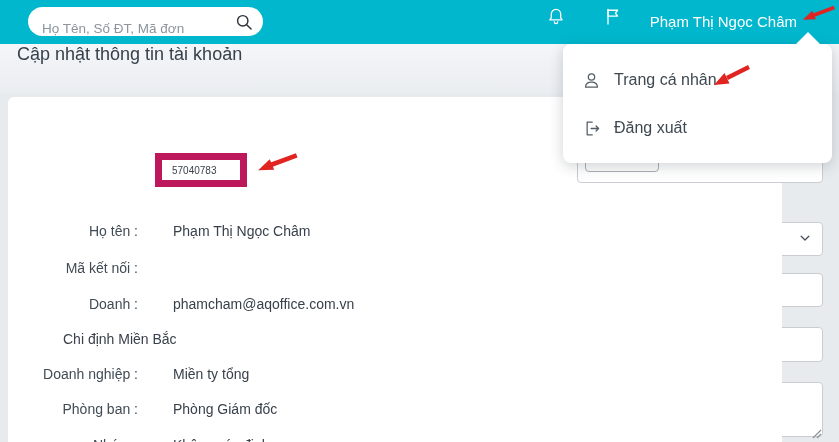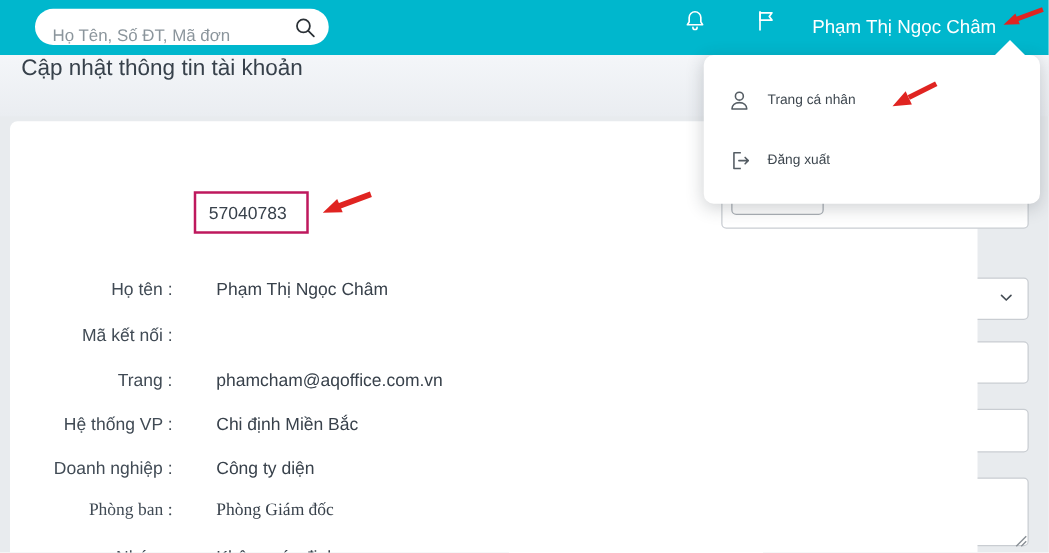--- a/index.html
+++ b/index.html
@@ -45,22 +45,22 @@
   .card {
     position: absolute; left: 8px; top: 97px; width: 774px; height: 345px;
     background: #ffffff; border-radius: 6px 6px 0 0; z-index: 1;
   }
   
   .lrow { position: absolute; display: flex; font-size: 14px; line-height: 20px; }
   .lrow .flabel { width: 110px; text-align: right; color: #414b55; }
   .lrow .fvalue { margin-left: 35px; color: #38414b; white-space: nowrap; }
   .hl-box {
     position: absolute; left: 155px; top: 153px; width: 92px; height: 34px;
-    border: 2px solid #be185d; display: flex; align-items: center;
-    padding-left: 10px; font-size: 14px; color: #38414b; z-index: 2;
+    border: 7px solid #be185d; display: flex; align-items: center;
+    padding-left: 10px; font-size: 10px; color: #38414b; z-index: 2;
   }
   
   .rlabel {
     position: absolute; left: 400px; width: 145px; text-align: right;
     font-size: 14px; line-height: 20px; color: #414b55; white-space: nowrap;
   }
   .star { color: #e0211d; margin-right: 4px; }
   .avatar-box {
     position: absolute; left: 577px; top: 120px; width: 246px; height: 63px;
     border: 1px solid #c9cdd2; border-radius: 4px; background: #fff; z-index: 2;
@@ -93,21 +93,21 @@
     box-shadow: 0 3px 14px rgba(40,50,60,.22);
     z-index: 40; padding-top: 12px;
   }
   .dropdown .caret {
     position: absolute; left: 233px; top: -12px; width: 0; height: 0;
     border-left: 12px solid transparent; border-right: 12px solid transparent;
     border-bottom: 12px solid #ffffff;
   }
   .menu-item {
     height: 48px; display: flex; align-items: center; padding-left: 19px;
-    cursor: pointer; font-size: 11px; color: #3f4850;
+    cursor: pointer; font-size: 16px; color: #3f4850;
   }
   .menu-item .mi-icon { margin-right: 13px; display: flex; }
   
   .anno { position: absolute; z-index: 50; pointer-events: none; }
 </style>
 </head>
 <body>
 
 <header class="topbar">
   <div class="search-pill">
@@ -141,32 +141,31 @@
 <main class="card">
 
   <div class="lrow" style="left:20px; top:124px;">
     <span class="flabel">Họ tên :</span>
     <span class="fvalue">Phạm Thị Ngọc Châm</span>
   </div>
   <div class="lrow" style="left:20px; top:161px;">
     <span class="flabel">Mã kết nối :</span>
   </div>
   <div class="lrow" style="left:20px; top:197px;">
-    <span class="flabel">Trang :</span>
+    <span class="flabel">Doanh :</span>
     <span class="fvalue">phamcham@aqoffice.com.vn</span>
   </div>
   <div class="lrow" style="left:20px; top:232px;">
-    <span class="flabel">Hệ thống VP :</span>
     <span class="fvalue">Chi định Miền Bắc</span>
   </div>
   <div class="lrow" style="left:20px; top:267px;">
     <span class="flabel">Doanh nghiệp :</span>
-    <span class="fvalue">Công ty diện</span>
-  </div>
-  <div class="lrow" style="left:20px; top:302px;font-family:Liberation Serif, serif;">
+    <span class="fvalue">Miền ty tổng</span>
+  </div>
+  <div class="lrow" style="left:20px; top:302px;">
     <span class="flabel">Phòng ban :</span>
     <span class="fvalue">Phòng Giám đốc</span>
   </div>
   <div class="lrow" style="left:20px; top:338px;">
     <span class="flabel">Nhóm :</span>
     <span class="fvalue">Không xác định</span>
   </div>
 
 </main>
 

